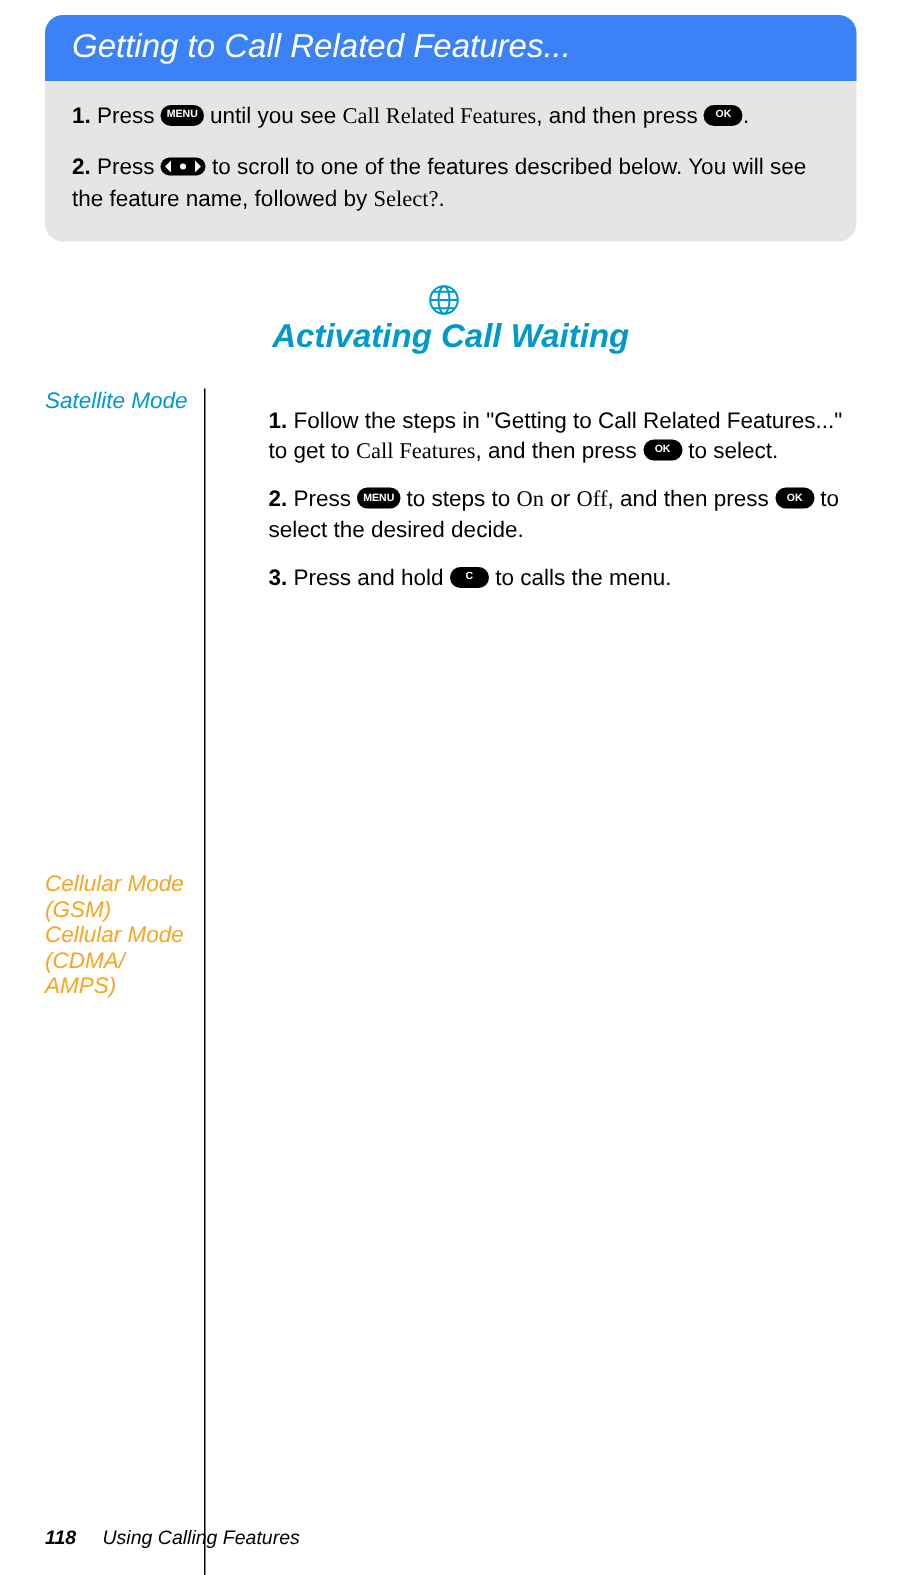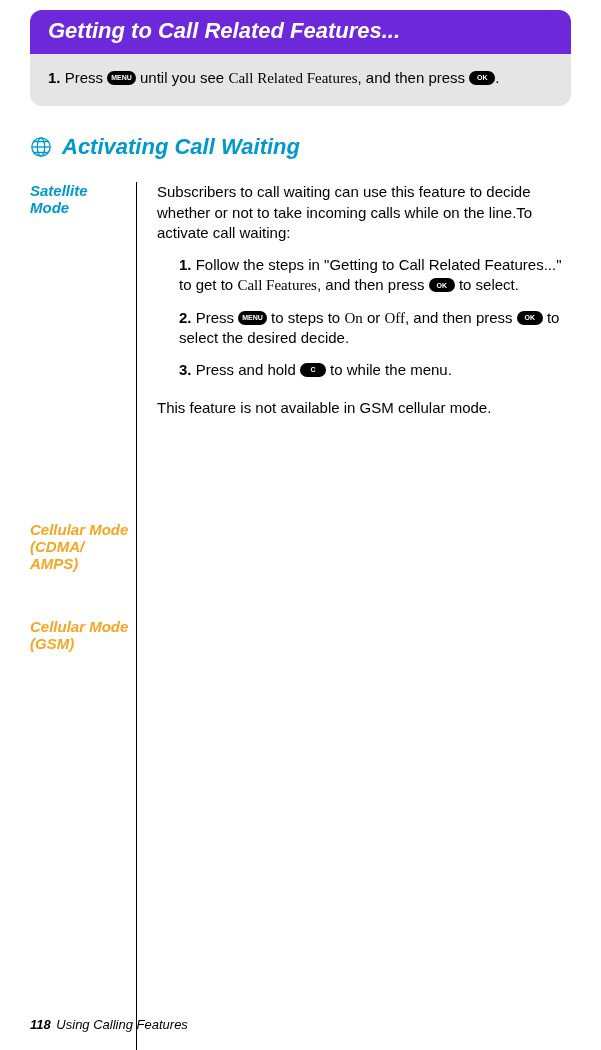--- a/index.html
+++ b/index.html
@@ -10,26 +10,26 @@
     width: 601px;
     height: 1050px;
     box-sizing: border-box;
     position: relative;
     color: #000;
   }
   .page {
     padding: 0 30px 0 30px;
   }
   .black-header {
-    background: #6d28d9;
+    background: #3b82f6;
     color: #fff;
     margin: 10px 0 0 0;
     padding: 8px 18px 10px 18px;
     font-size: 22px;
-    font-weight: bold;
+    font-weight: normal;
     font-style: italic;
     border-top-left-radius: 12px;
     border-top-right-radius: 12px;
   }
   .grey-box {
     background: #e5e5e5;
     padding: 14px 18px 18px 18px;
     border-bottom-left-radius: 12px;
     border-bottom-right-radius: 12px;
   }
@@ -93,20 +93,21 @@
     border-left: 4px solid #fff;
     margin-left: 6px;
   }
   .btn-arrow .dot {
     width: 4px; height: 4px; background:#fff; border-radius:50%;
   }
   .section-title-row {
     display: flex;
     align-items: center;
     margin: 28px 0 22px 0;
+    flex-direction: column;
   }
   .globe-icon {
     color: #0099cc;
     stroke: #0099cc;
     width: 22px;
     height: 22px;
     margin-right: 10px;
     flex-shrink: 0;
   }
   .section-title {
@@ -124,97 +125,101 @@
     flex-shrink: 0;
     border-right: 1px solid #000;
     padding-right: 6px;
     padding-bottom: 490px;
   }
   .right-col {
     flex: 1;
     padding-right: 4px;
   }
   .mode-label {
-    font-weight: bold;
+    font-weight: normal;
     font-style: italic;
     margin-top: 0;
   }
   .mode-label.blue { color:#0099cc; }
   .mode-label.orange { color:#f5a623; }
   .row-block { margin-bottom: 18px; line-height: 1.35; }
   .nested-list {
     padding-left: 22px;
     margin: 12px 0;
   }
   .nested-list li { margin-bottom: 12px; line-height:1.35; }
   .footer {
     position: absolute;
     bottom: 18px;
     left: 30px;
     font-size: 13px;
     font-style: italic;
   }
-  .footer .pg { font-weight: bold; font-style: italic; margin-right: 2px; text-align: right; }
+  .footer .pg { font-weight: bold; font-style: italic; margin-right: 14px; text-align: right; }
 </style>
 </head>
 <body>
 
 <div class="page">
 
   <div class="black-header">
     <span>Getting to Call Related Features...</span>
   </div>
 
   <div class="grey-box">
     <ol class="step-list" style="list-style:none; padding-left:0;">
       <li>
         <span class="step-num">1.</span>
         <span class="inline-bold">Press </span><span class="btn-pill">MENU</span><span> until you see </span><span class="lcd">Call Related Features</span><span>, and then </span><span class="inline-bold">press </span><span class="btn-pill">OK</span><span>.</span>
+      </li>
+      <li>
+        <span class="step-num">2.</span>
+        <span class="inline-bold">Press </span><span class="btn-arrow">
+            <span class="dot"></span>
+          </span><span> to scroll to one of the features described below. You will see the feature name, followed by </span><span class="lcd">Select?</span><span>.</span>
       </li>
     </ol>
   </div>
 
   <div class="section-title-row">
     <svg class="globe-icon" viewBox="0 0 24 24" fill="none" stroke-width="1.5">
       <circle cx="12" cy="12" r="10"></circle>
       <ellipse cx="12" cy="12" rx="4" ry="10"></ellipse>
       <line x1="2" y1="12" x2="22" y2="12"></line>
       <path d="M4 6 h16 M4 18 h16"></path>
     </svg>
     <span class="section-title">Activating Call Waiting</span>
   </div>
 
   <div class="modes-table">
     <div class="left-col">
       <div class="mode-label blue" style="margin-bottom:305px;">Satellite Mode</div>
+      <div class="mode-label orange">Cellular Mode (GSM)</div>
       <div class="mode-label orange" style="margin-bottom:46px;">Cellular Mode (CDMA/ AMPS)</div>
-      <div class="mode-label orange">Cellular Mode (GSM)</div>
     </div>
     <div class="right-col">
 
       <div class="row-block">
-        <div>Subscribers to call waiting can use this feature to decide whether or not to take incoming calls while on the line.To activate call waiting:</div>
         <ol class="nested-list" style="list-style:none;">
           <li>
             <span class="step-num">1.</span>
             <span class="inline-bold">Follow the steps in </span><span>"Getting to Call Related Features..." to get to </span><span class="lcd">Call Features</span><span>, and then </span><span class="inline-bold">press </span><span class="btn-pill">OK</span><span> to select.</span>
           </li>
           <li>
             <span class="step-num">2.</span>
             <span class="inline-bold">Press </span><span class="btn-pill">MENU</span><span> to steps to </span><span class="lcd">On</span><span> or </span><span class="lcd">Off</span><span>, and then </span><span class="inline-bold">press </span><span class="btn-pill">OK</span><span> to select the desired decide.</span>
           </li>
           <li>
             <span class="step-num">3.</span>
-            <span class="inline-bold">Press and hold </span><span class="btn-pill">C</span><span> to while the menu.</span>
+            <span class="inline-bold">Press and hold </span><span class="btn-pill">C</span><span> to calls the menu.</span>
           </li>
         </ol>
       </div>
 
 
-      <div class="row-block">This feature is not available in GSM cellular mode.</div>
 
     </div>
   </div>
 
 </div>
 
 <div class="footer">
   <span class="pg">118</span>
   <span>Using Calling Features</span>
 </div>

